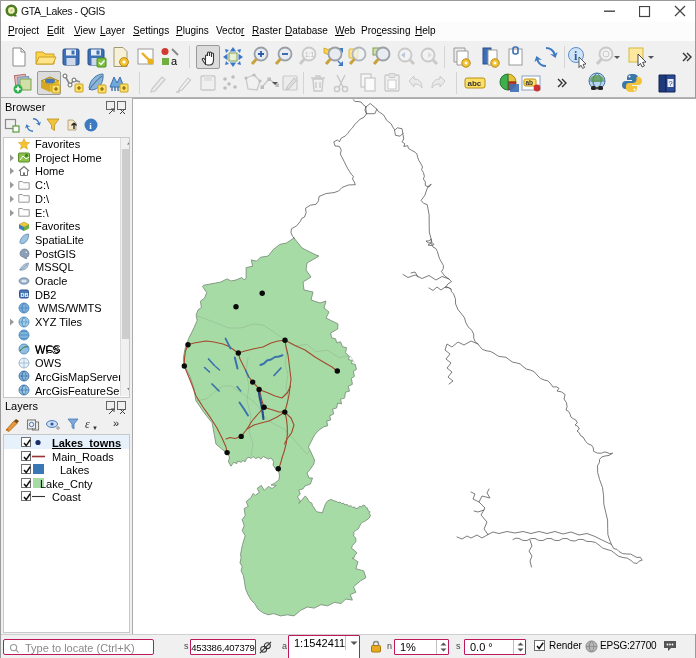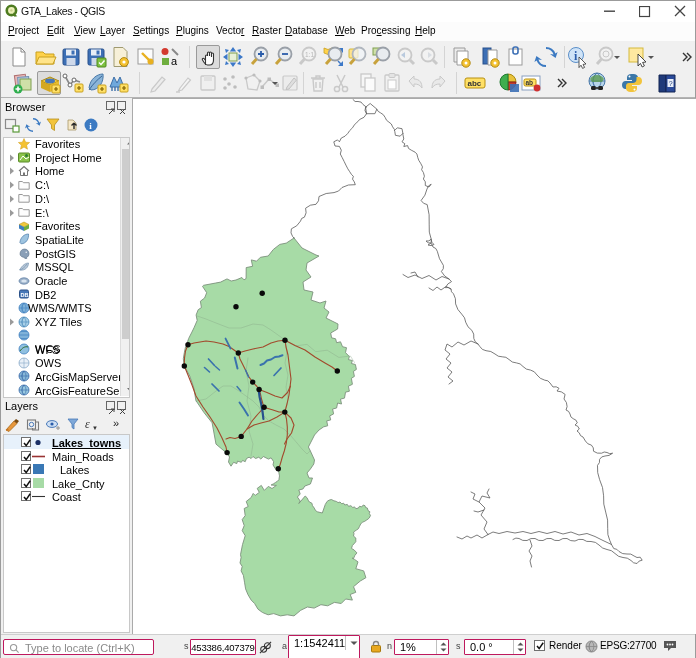--- a/index.html
+++ b/index.html
@@ -429,21 +429,21 @@
         <div class="trow" style="left:31px;top:138.5px">Oracle</div>
 <div class="abs" style="left:14px;top:151.7px"><svg width="12" height="12" viewBox="0 0 12 12">
             <rect x="1.5" y="2" width="9" height="8" rx="1.5" fill="#4878b8" stroke="#2a5088"></rect>
             <text x="2.6" y="8.5" font-size="5.5" fill="#fff" font-family="Liberation Sans" font-weight="bold">DB2</text>
           </svg></div>
         <div class="trow" style="left:31px;top:152.2px">DB2</div>
 <div class="abs" style="left:14px;top:165.4px"><svg width="12" height="12" viewBox="0 0 12 12">
             <circle cx="6" cy="6" r="5" fill="#7fb2d9" stroke="#3f7fbf" stroke-width="0.8"></circle>
             <path d="M1,6 h10 M6,1 a7,7 0 0 1 0,10 a7,7 0 0 1 0,-10 M6,1 a7,7 0 0 0 0,10" stroke="#3f7fbf" stroke-width="0.6" fill="none"></path>
           </svg></div>
-        <div class="trow" style="left:24px;top:165.9px">WMS/WMTS</div>
+        <div class="trow" style="left:34px;top:165.9px">WMS/WMTS</div>
 <svg class="abs" style="left:5px;top:181.6px" width="6" height="8" viewBox="0 0 6 8">
           <path d="M1,0.5 L5,4 L1,7.5 Z" fill="#9a9a9a"></path>
         </svg>
         <div class="abs" style="left:14px;top:179.1px"><svg width="12" height="12" viewBox="0 0 12 12">
             <circle cx="6" cy="6" r="5" fill="#a8d0e8" stroke="#4888b8" stroke-width="0.8"></circle>
             <path d="M1,6 h10 M6,1 a7,7 0 0 1 0,10 a7,7 0 0 1 0,-10 M6,1 a7,7 0 0 0 0,10" stroke="#4888b8" stroke-width="0.6" fill="none"></path>
           </svg></div>
         <div class="trow" style="left:31px;top:179.6px">XYZ Tiles</div>
 <div class="abs" style="left:14px;top:192.8px"><svg width="12" height="12" viewBox="0 0 12 12">
             <circle cx="6" cy="6" r="5" fill="#7fb2d9" stroke="#3f7fbf" stroke-width="0.8"></circle>
@@ -540,21 +540,21 @@
         </svg>
       </div>
       <div class="abs" style="left:29px;top:29.2px;width:11px;height:10px;background:#3a78b5;"></div>
       <div class="trow" style="left:48px;top:29.2px;padding-left:8px;">Lakes</div>
 <div class="chk" style="left:17px;top:42.8px">
         <svg width="10" height="10" viewBox="0 0 10 10">
           <path d="M2,5 L4.2,7.6 L8.2,1.8" stroke="#111" stroke-width="1.5" fill="none"></path>
         </svg>
       </div>
       <div class="abs" style="left:29px;top:42.8px;width:11px;height:10px;background:#a7dba6;"></div>
-      <div class="trow" style="left:48px;top:42.8px;">Lake_Cnty</div>
+      <div class="trow" style="left:36px;top:42.8px;">Lake_Cnty</div>
 <div class="chk" style="left:17px;top:56.4px">
         <svg width="10" height="10" viewBox="0 0 10 10">
           <path d="M2,5 L4.2,7.6 L8.2,1.8" stroke="#111" stroke-width="1.5" fill="none"></path>
         </svg>
       </div>
       <svg class="abs" style="left:28px;top:57.4px" width="13" height="10">
         <path d="M0,4.5 h13" stroke="#333" stroke-width="1.1"></path>
       </svg>
       <div class="trow" style="left:48px;top:56.4px;">Coast</div>
 

